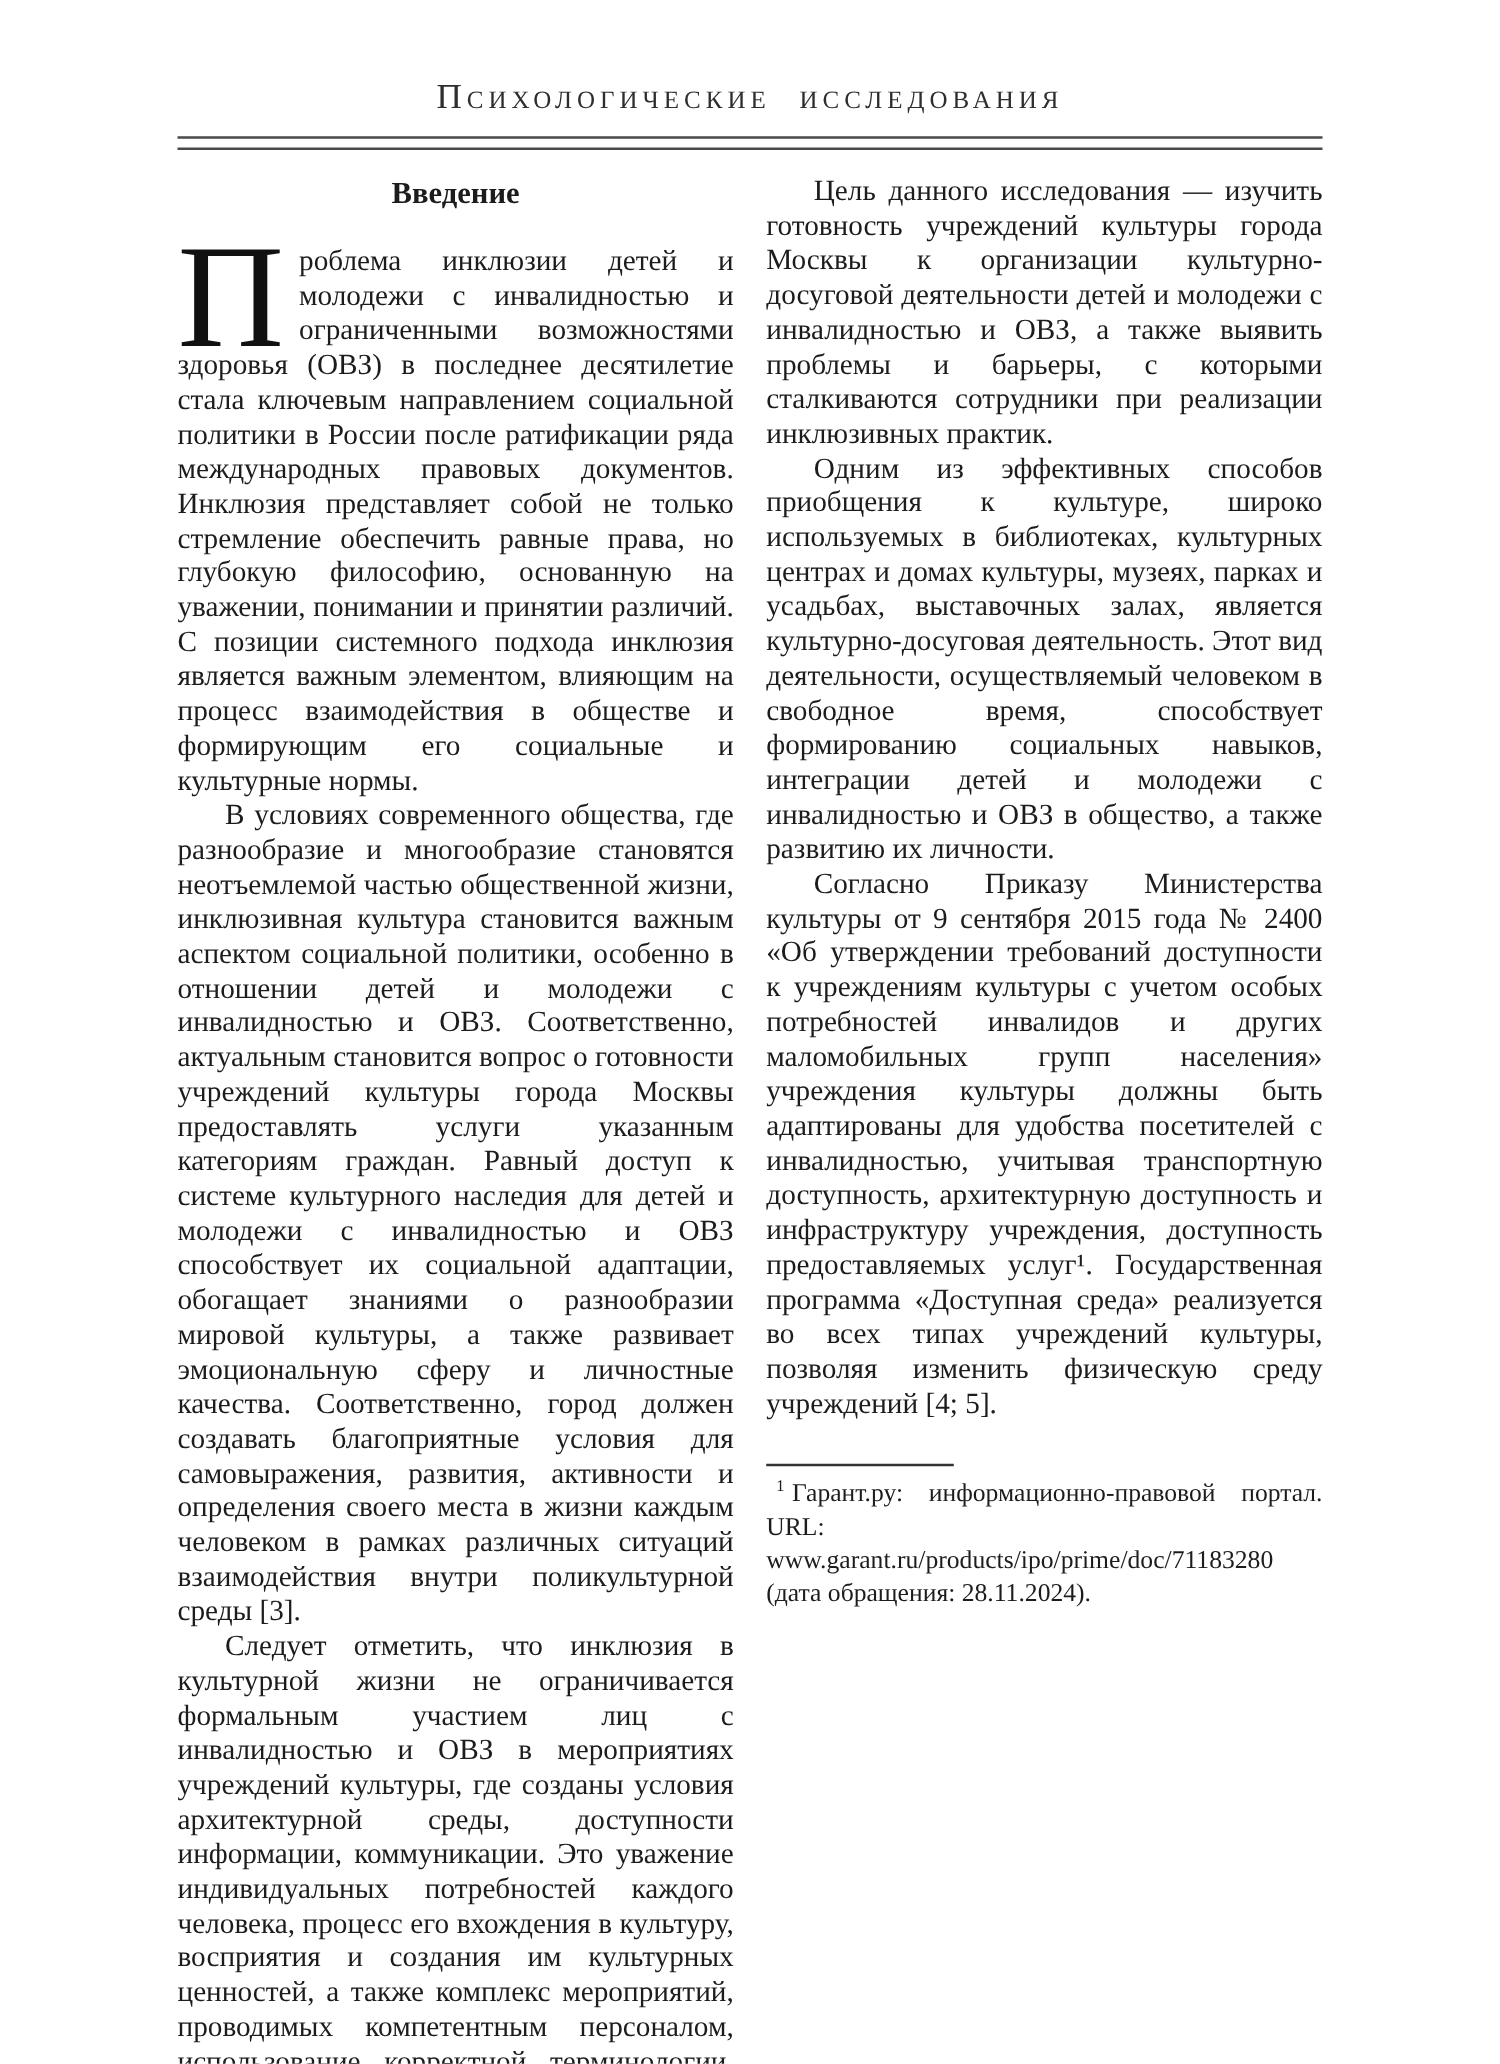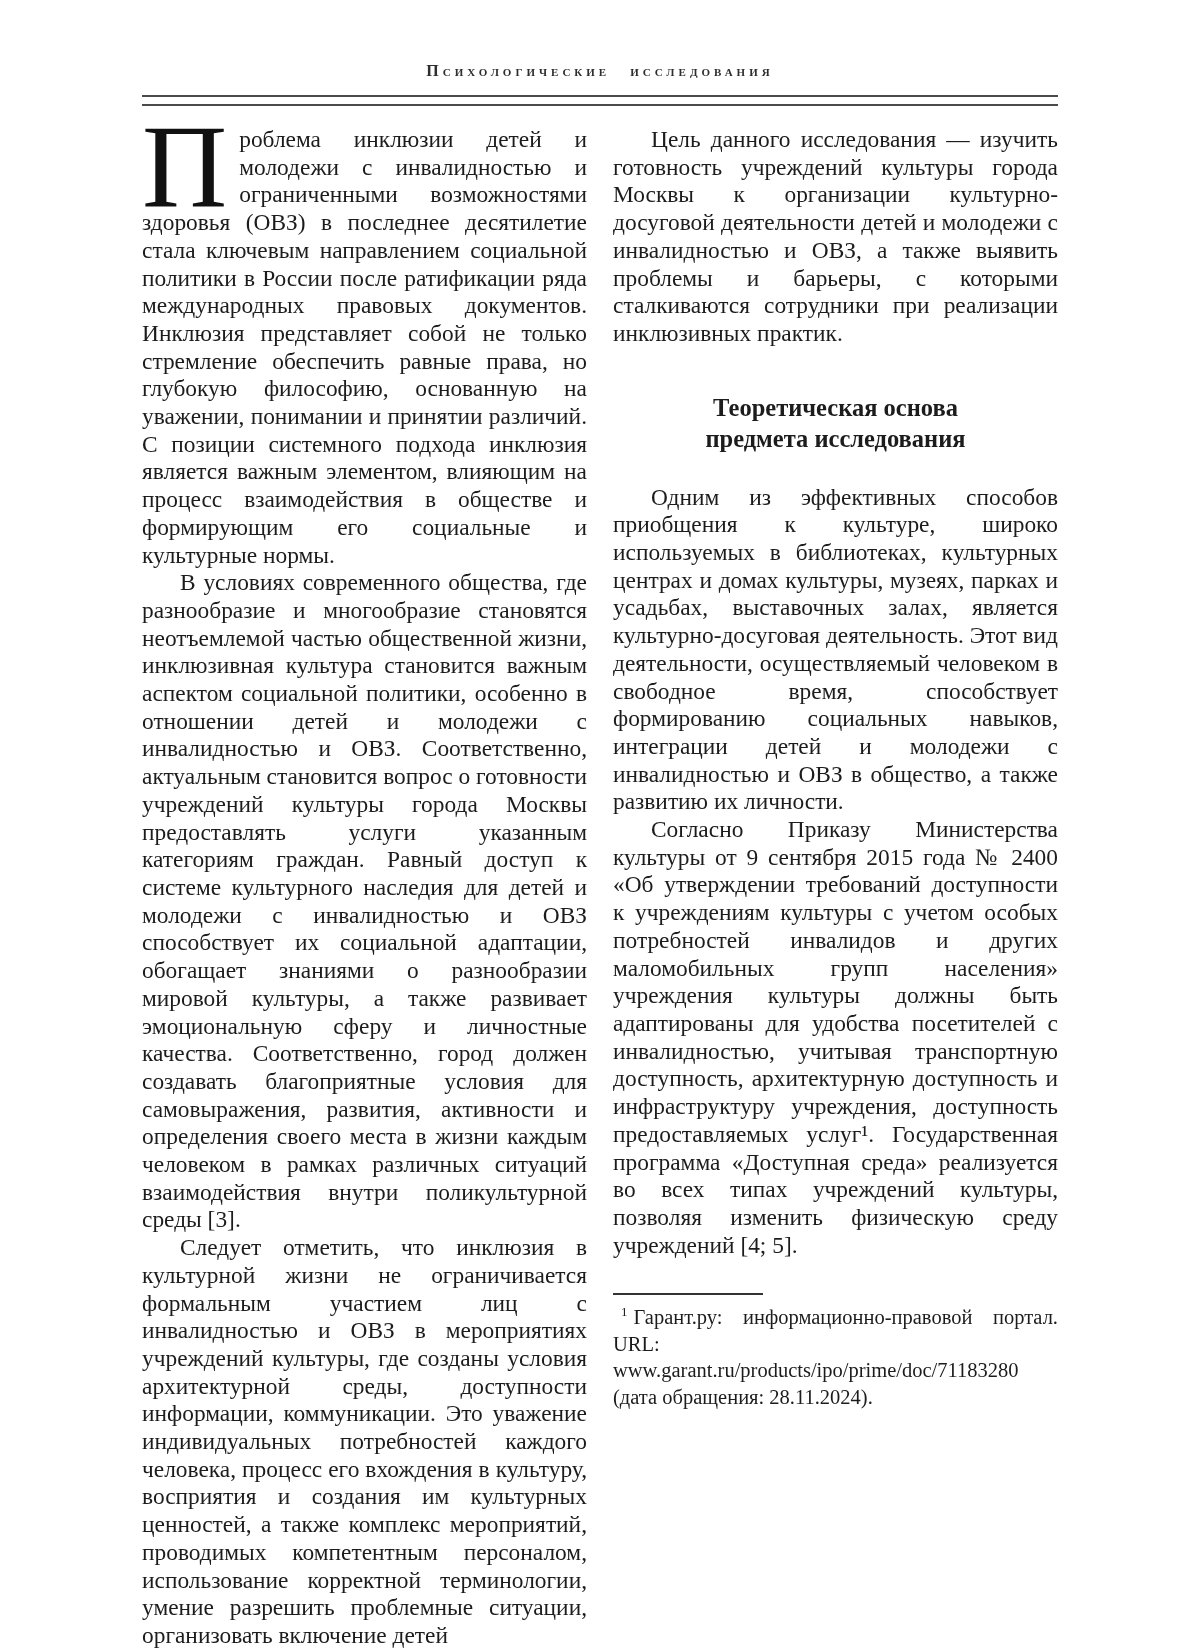--- a/index.html
+++ b/index.html
@@ -13,22 +13,22 @@
     overflow: hidden;
     font-family: "Liberation Serif", "DejaVu Serif", serif;
     color: #1c1c1c;
   }
   .page {
     padding: 62px 142px 0 142px;
     box-sizing: border-box;
   }
   .journal-header {
     text-align: center;
-    font-size: 16px;
-    font-weight: bold;
+    font-size: 28px;
+    font-weight: normal;
     font-variant: small-caps;
     letter-spacing: 4px;
     word-spacing: 12px;
     color: #2e2e2e;
   }
   .double-rule {
     margin-top: 15px;
     height: 7px;
     border-top: 2px solid #4a4a4a;
     border-bottom: 2px solid #4a4a4a;
@@ -102,38 +102,35 @@
 
 <div class="page">
 
   <div class="journal-header">Психологические исследования</div>
 
   <div class="double-rule"></div>
 
   <div class="columns">
 
     <div class="col">
+      <h2 class="col-heading">Введение</h2>
 
       <p class="para noindent">
         <span class="dropcap">П</span><span>роблема инклюзии детей и молодежи с инвалидностью и ограниченными возможностями здоровья (ОВЗ) в последнее десятилетие стала ключевым направлением социальной политики в России после ратификации ряда международных правовых документов. Инклюзия представляет собой не только стремление обеспечить равные права, но глубокую философию, основанную на уважении, понимании и принятии различий. С позиции системного подхода инклюзия является важным элементом, влияющим на процесс взаимодействия в обществе и формирующим его социальные и культурные нормы.</span>
       </p>
 
       <p class="para">В условиях современного общества, где разнообразие и многообразие становятся неотъемлемой частью общественной жизни, инклюзивная культура становится важным аспектом социальной политики, особенно в отношении детей и молодежи с инвалидностью и ОВЗ. Соответственно, актуальным становится вопрос о готовности учреждений культуры города Москвы предоставлять услуги указанным категориям граждан. Равный доступ к системе культурного наследия для детей и молодежи с инвалидностью и ОВЗ способствует их социальной адаптации, обогащает знаниями о разнообразии мировой культуры, а также развивает эмоциональную сферу и личностные качества. Соответственно, город должен создавать благоприятные условия для самовыражения, развития, активности и определения своего места в жизни каждым человеком в рамках различных ситуаций взаимодействия внутри поликультурной среды [3].</p>
 
       <p class="para">Следует отметить, что инклюзия в культурной жизни не ограничивается формальным участием лиц с инвалидностью и ОВЗ в мероприятиях учреждений культуры, где созданы условия архитектурной среды, доступности информации, коммуникации. Это уважение индивидуальных потребностей каждого человека, процесс его вхождения в культуру, восприятия и создания им культурных ценностей, а также комплекс мероприятий, проводимых компетентным персоналом, использование корректной терминологии, умение разрешить проблемные ситуации, организовать включение детей</p>
     </div>
 
     <div class="col">
 
       <p class="para">Цель данного исследования — изучить готовность учреждений культуры города Москвы к организации культурно-досуговой деятельности детей и молодежи с инвалидностью и ОВЗ, а также выявить проблемы и барьеры, с которыми сталкиваются сотрудники при реализации инклюзивных практик.</p>
 
-      <h2 class="theory-heading">
-        <span>Теоретическая основа</span><br>
-        <span>предмета исследования</span>
-      </h2>
 
       <p class="para">Одним из эффективных способов приобщения к культуре, широко используемых в библиотеках, культурных центрах и домах культуры, музеях, парках и усадьбах, выставочных залах, является культурно-досуговая деятельность. Этот вид деятельности, осуществляемый человеком в свободное время, способствует формированию социальных навыков, интеграции детей и молодежи с инвалидностью и ОВЗ в общество, а также развитию их личности.</p>
 
       <p class="para">Согласно Приказу Министерства культуры от 9 сентября 2015 года № 2400 «Об утверждении требований доступности к учреждениям культуры с учетом особых потребностей инвалидов и других маломобильных групп населения» учреждения культуры должны быть адаптированы для удобства посетителей с инвалидностью, учитывая транспортную доступность, архитектурную доступность и инфраструктуру учреждения, доступность предоставляемых услуг¹. Государственная программа «Доступная среда» реализуется во всех типах учреждений культуры, позволяя изменить физическую среду учреждений [4; 5].</p>
 
 
       <div class="footnote-block">
         <div class="footnote-rule"></div>
         <p class="footnote">
           <sup class="fn-marker">1</sup><span>Гарант.ру: информационно-правовой портал. URL: www.garant.ru/products/ipo/prime/doc/71183280 (дата обращения: 28.11.2024).</span>

